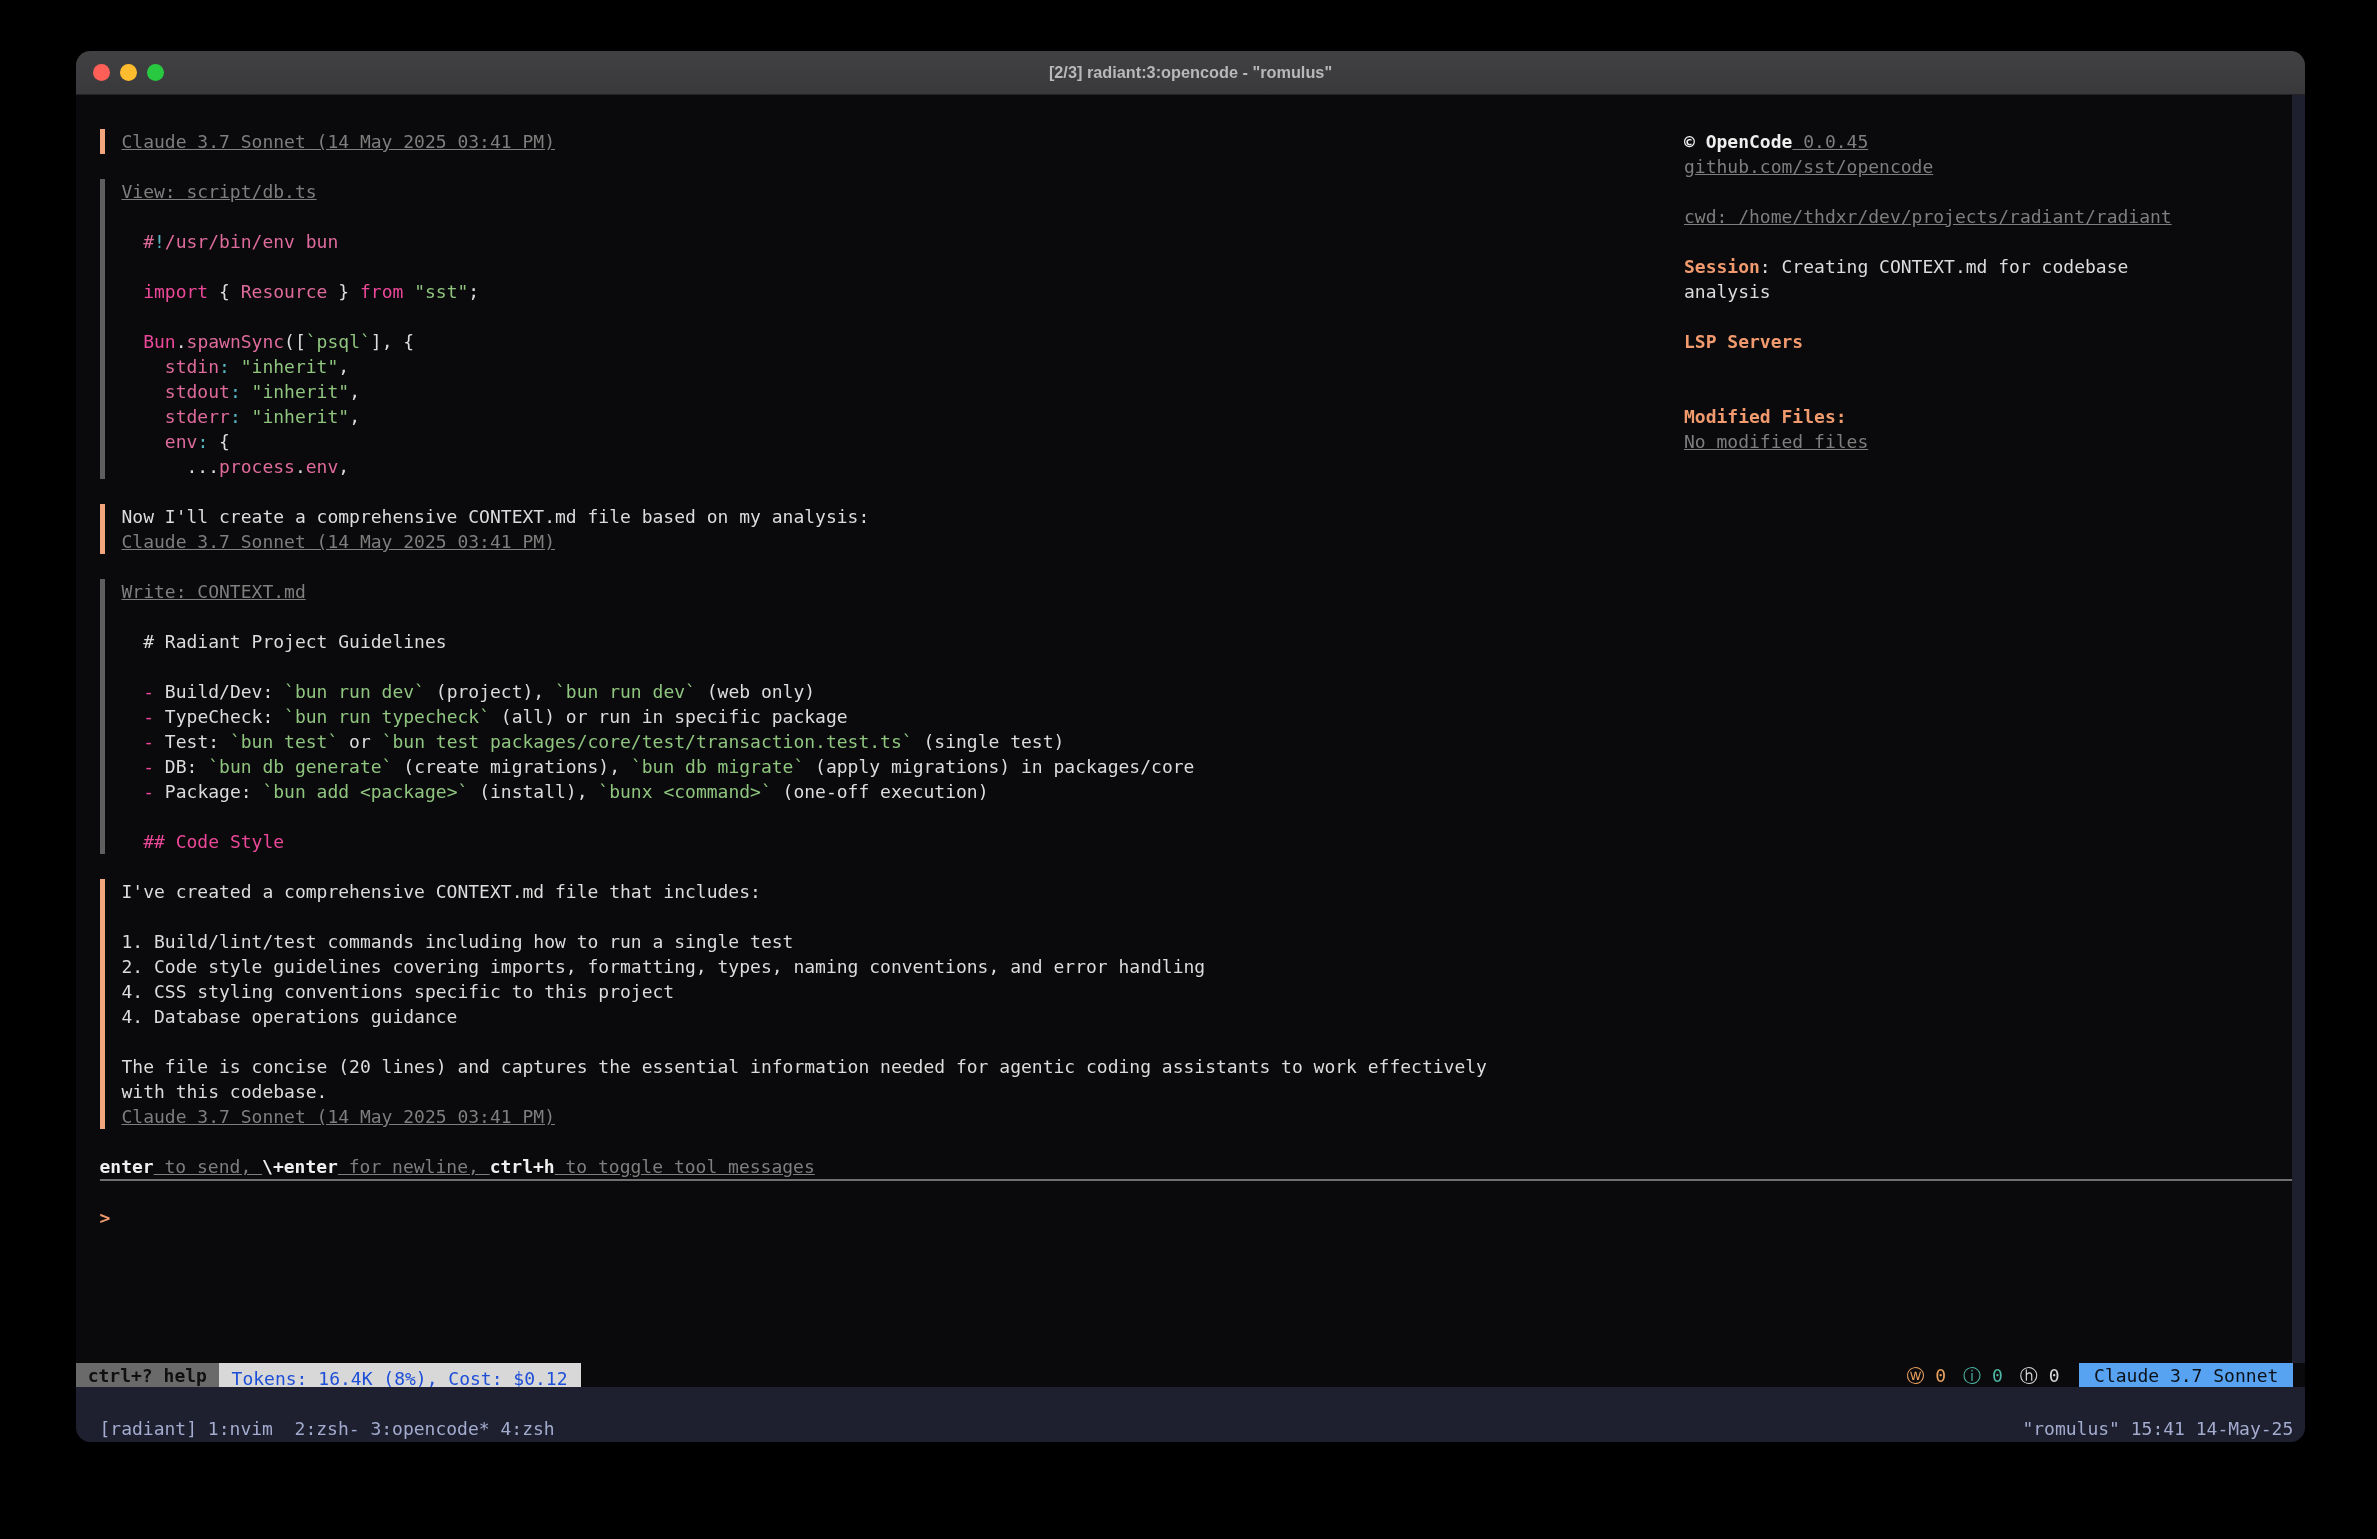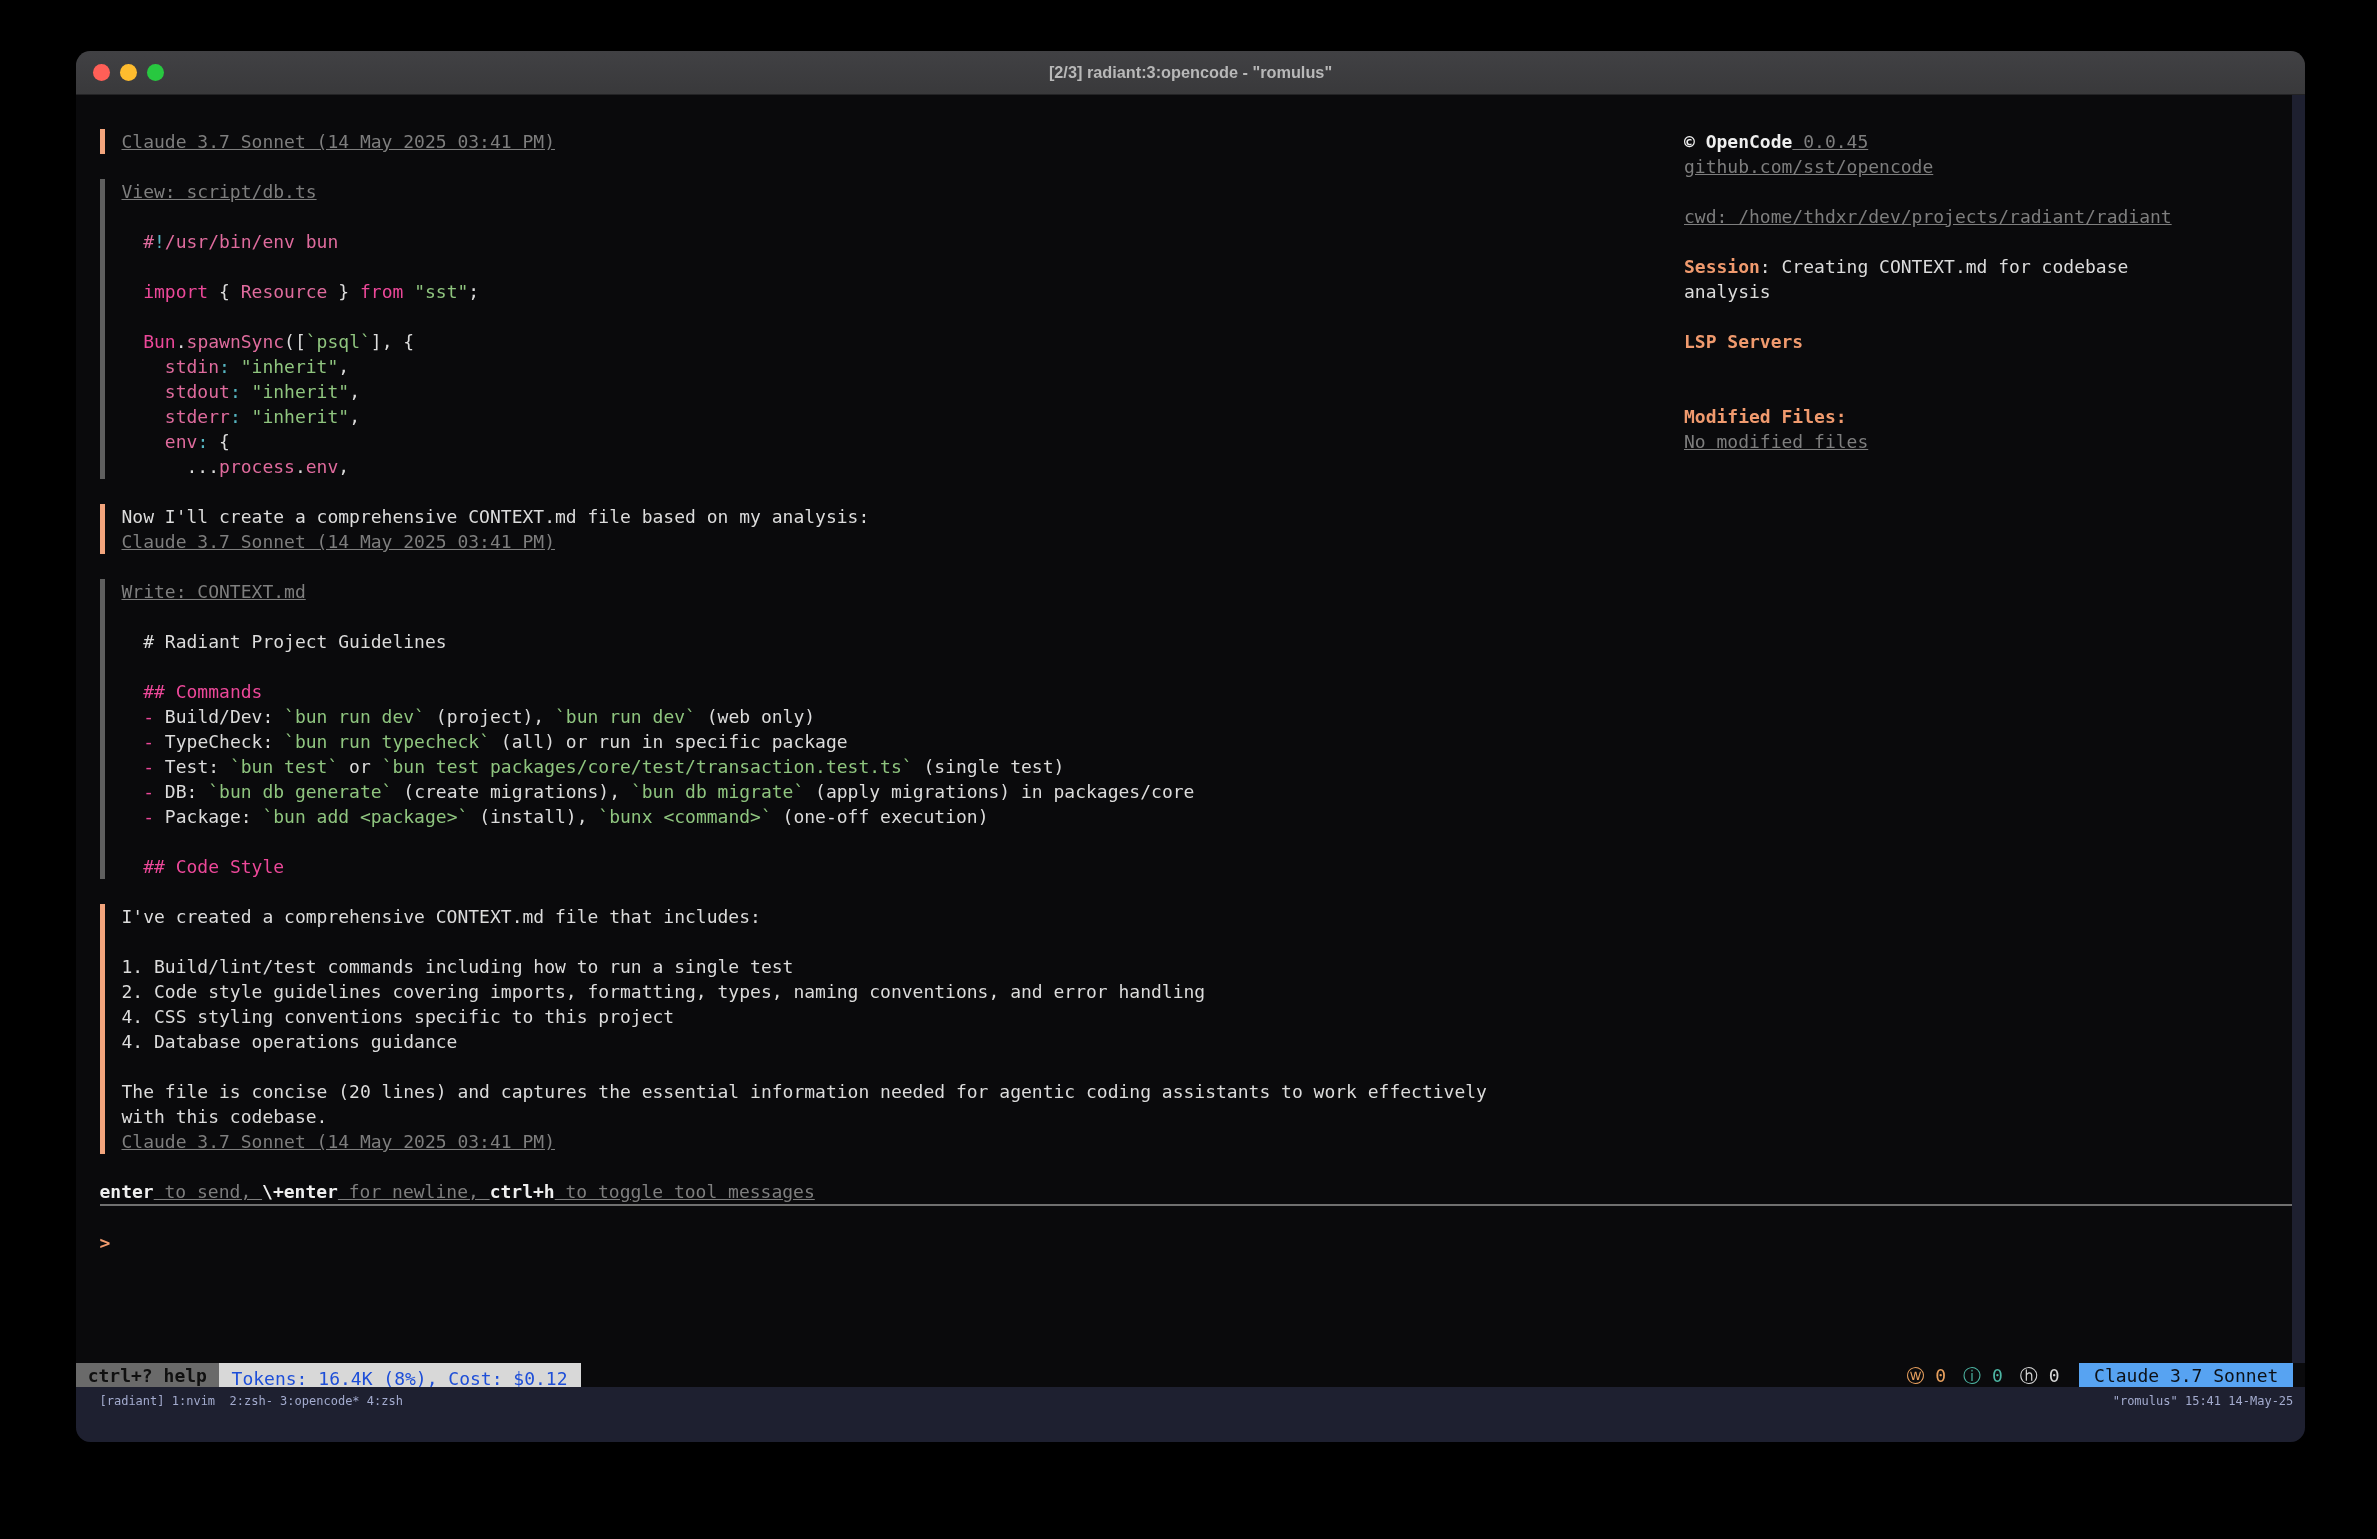--- a/index.html
+++ b/index.html
@@ -50,22 +50,22 @@
     display:flex;align-items:stretch;font-size:18px;line-height:26px;white-space:pre;
   }
   .chip-help{background:#6a6a6a;color:#101010;font-weight:bold;padding:0 11.7px;}
   .chip-tokens{background:#d8d8d8;color:#1d4ed8;padding:3px 13px;}
   .spacer{flex:1;}
   .diagnostics{display:flex;gap:17px;margin-right:19.6px;align-items:center;}
   .chip-model{background:#57a3f2;color:#0c1016;padding:0 15px;margin-right:11.7px;}
   
   .tmux-bar{
     position:absolute;left:0;right:0;bottom:0;height:54px;background:#1e2030;
-    color:#a3abce;font-size:12px;line-height:26px;
-    padding:1.3px 11.7px 0 23.5px;display:flex;justify-content:space-between;align-items:flex-start;white-space:pre;
+    color:#a3abce;font-size:18px;line-height:26px;
+    padding:1.3px 11.7px 0 23.5px;display:flex;justify-content:space-between;align-items:flex-end;white-space:pre;
   }
 </style>
 </head>
 <body>
 
 <div class="window">
   <div class="titlebar">
     <div class="lights">
       <div class="light" style="background: rgb(255, 95, 87);"></div>
       <div class="light" style="background: rgb(254, 188, 46);"></div>
@@ -97,21 +97,20 @@
           </div>
           <div class="block block-message">
             <div class="line"><span class="c-fg">Now I'll create a comprehensive CONTEXT.md file based on my analysis:</span></div>
             <div class="line"><span class="c-gray">Claude 3.7 Sonnet (14 May 2025 03:41 PM)</span></div>
           </div>
           <div class="block block-tool">
             <div class="line"><span class="c-gray">Write: CONTEXT.md</span></div>
             <div class="line">&nbsp;</div>
             <div class="line"><span class="c-fg">  # Radiant Project Guidelines</span></div>
             <div class="line">&nbsp;</div>
-            <div class="line"><span class="c-fg">  </span><span class="c-blue">## Commands</span></div>
             <div class="line"><span class="c-fg">  </span><span class="c-blue">-</span><span class="c-fg"> Build/Dev: </span><span class="c-green">`bun run dev`</span><span class="c-fg"> (project), </span><span class="c-green">`bun run dev`</span><span class="c-fg"> (web only)</span></div>
             <div class="line"><span class="c-fg">  </span><span class="c-blue">-</span><span class="c-fg"> TypeCheck: </span><span class="c-green">`bun run typecheck`</span><span class="c-fg"> (all) or run in specific package</span></div>
             <div class="line"><span class="c-fg">  </span><span class="c-blue">-</span><span class="c-fg"> Test: </span><span class="c-green">`bun test`</span><span class="c-fg"> or </span><span class="c-green">`bun test packages/core/test/transaction.test.ts`</span><span class="c-fg"> (single test)</span></div>
             <div class="line"><span class="c-fg">  </span><span class="c-blue">-</span><span class="c-fg"> DB: </span><span class="c-green">`bun db generate`</span><span class="c-fg"> (create migrations), </span><span class="c-green">`bun db migrate`</span><span class="c-fg"> (apply migrations) in packages/core</span></div>
             <div class="line"><span class="c-fg">  </span><span class="c-blue">-</span><span class="c-fg"> Package: </span><span class="c-green">`bun add &lt;package&gt;`</span><span class="c-fg"> (install), </span><span class="c-green">`bunx &lt;command&gt;`</span><span class="c-fg"> (one-off execution)</span></div>
             <div class="line">&nbsp;</div>
             <div class="line"><span class="c-fg">  </span><span class="c-blue">## Code Style</span></div>
           </div>
           <div class="block block-message">
             <div class="line"><span class="c-fg">I've created a comprehensive CONTEXT.md file that includes:</span></div>

